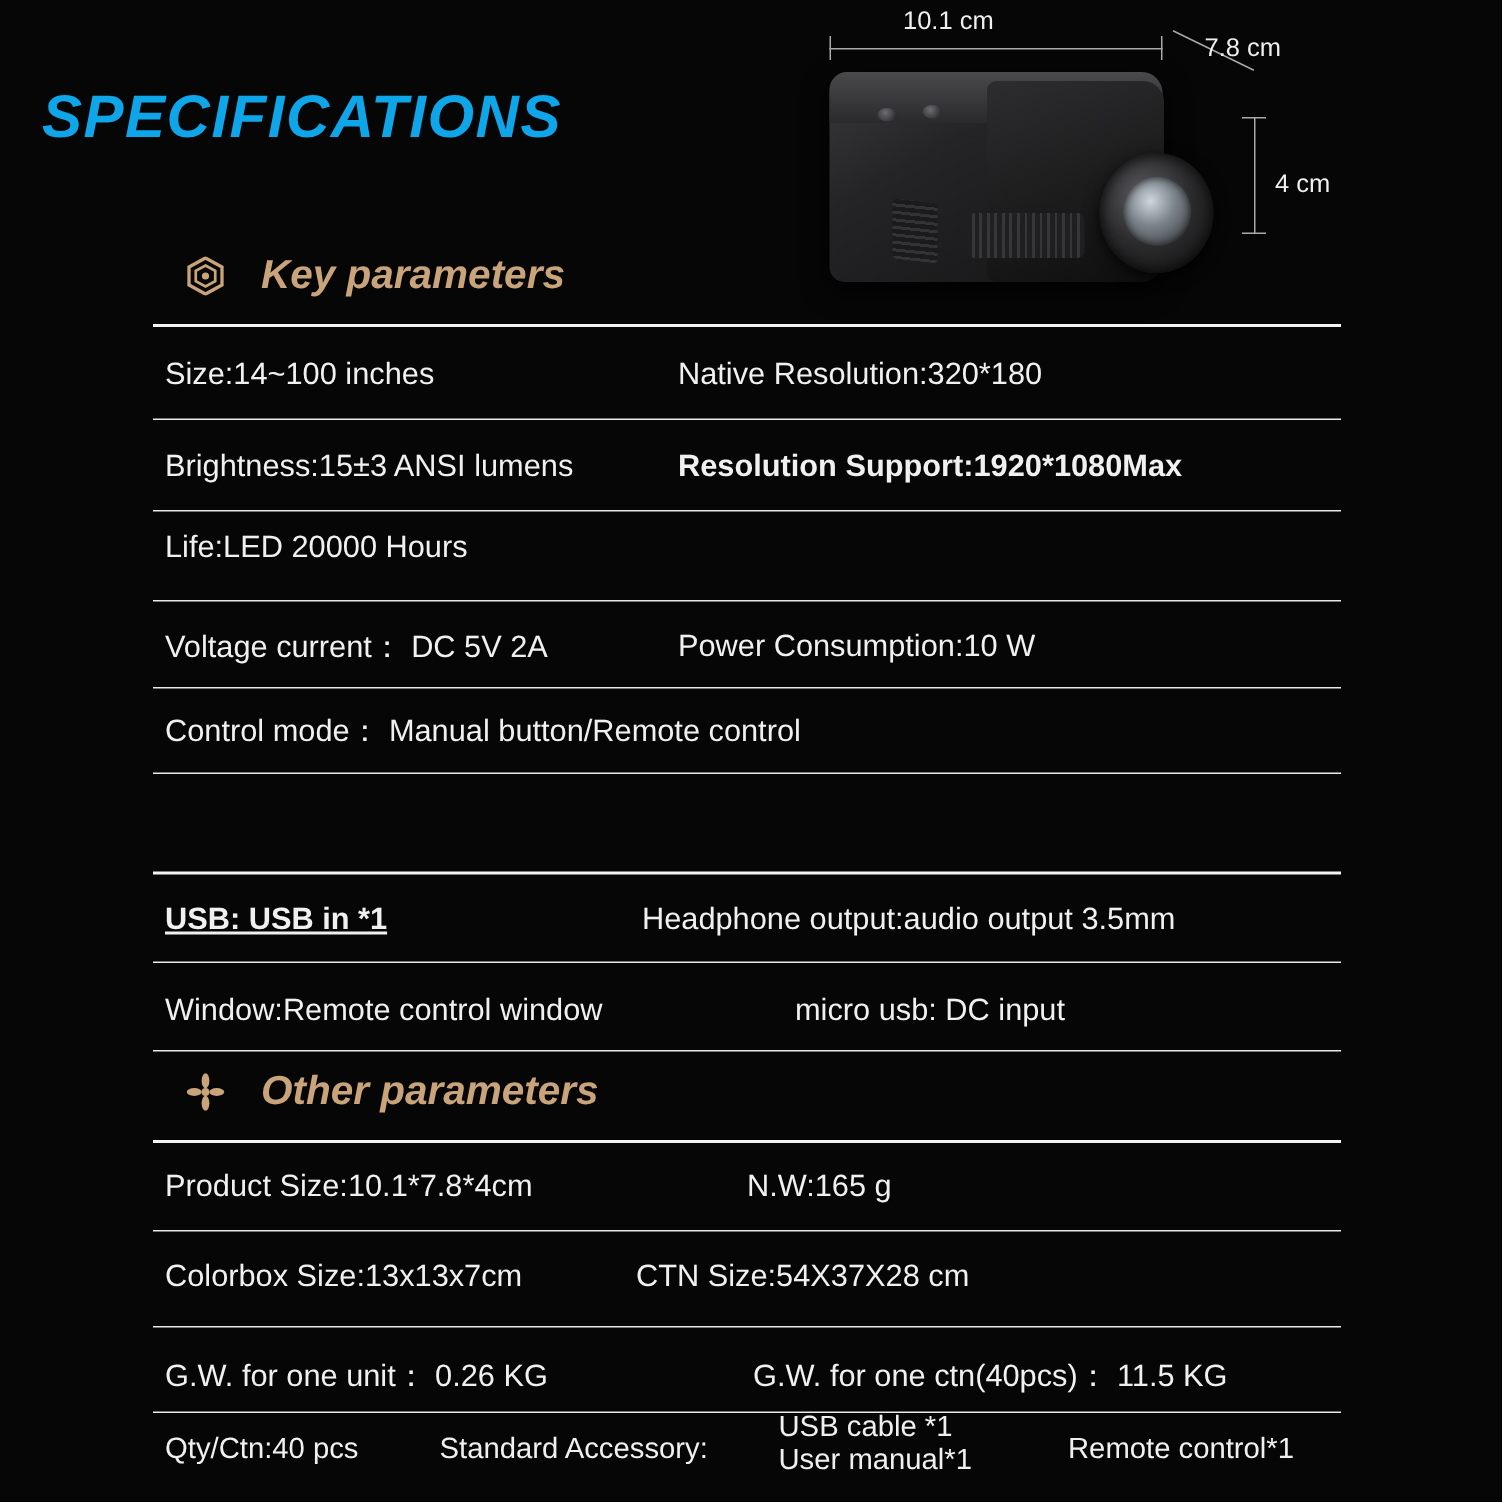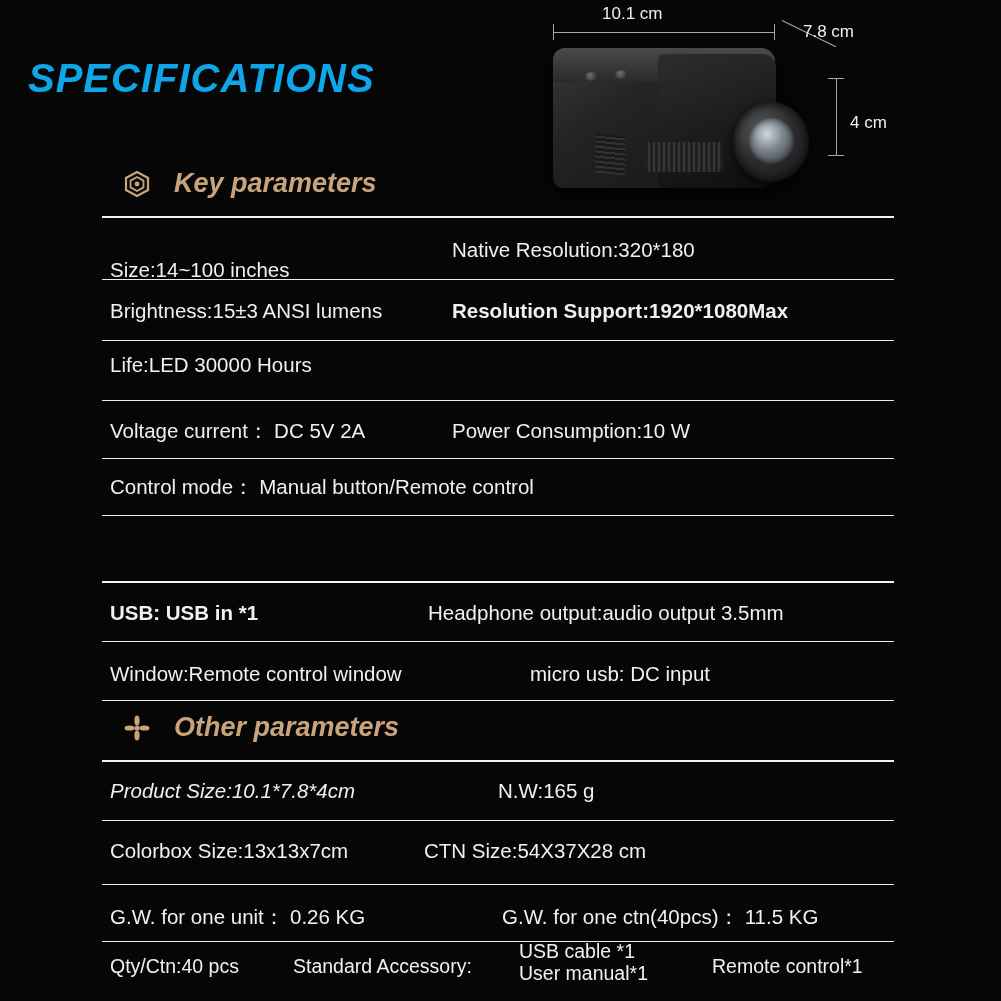--- a/index.html
+++ b/index.html
@@ -225,42 +225,42 @@
         <polygon points="13,1 24,7 24,19 13,25 2,19 2,7" fill="none" stroke="#c9a47a" stroke-width="2.2"></polygon>
         <polygon points="13,6 19.5,9.6 19.5,16.4 13,20 6.5,16.4 6.5,9.6" fill="none" stroke="#c9a47a" stroke-width="1.8"></polygon>
         <circle cx="13" cy="13" r="2.4" fill="#c9a47a"></circle>
       </svg>
     </span>
     <span>Key parameters</span>
   </div>
 
   <div class="rule thick" style="top:216px;"></div>
 
-  <div class="cell" style="left:110px; top:238px;margin-top:20px;">Size:14~100 inches</div>
+  <div class="cell" style="left:110px; top:238px;">Size:14~100 inches</div>
   <div class="cell" style="left:452px; top:238px;">Native Resolution:320*180</div>
   <div class="rule" style="top:279px;"></div>
 
   <div class="cell" style="left:110px; top:299px;">Brightness:15±3 ANSI lumens</div>
   <div class="cell" style="left:452px; top:299px;font-weight:bold;">Resolution Support:1920*1080Max</div>
   <div class="rule" style="top:340px;"></div>
 
-  <div class="cell" style="left:110px; top:353px;">Life:LED 30000 Hours</div>
+  <div class="cell" style="left:110px; top:353px;">Life:LED 20000 Hours</div>
   <div class="rule" style="top:400px;"></div>
 
   <div class="cell" style="left:110px; top:417px;">Voltage current： DC 5V 2A</div>
   <div class="cell" style="left:452px; top:419px;">Power Consumption:10 W</div>
   <div class="rule" style="top:458px;"></div>
 
   <div class="cell" style="left:110px; top:473px;">Control mode： Manual button/Remote control</div>
   <div class="rule" style="top:515px;"></div>
 
 
   <div class="rule thick" style="top:581px;"></div>
 
-  <div class="cell" style="left:110px; top:601px;"><b>USB: USB in *1</b></div>
+  <div class="cell" style="left:110px; top:601px;text-decoration:underline;"><b>USB: USB in *1</b></div>
   <div class="cell" style="left:428px; top:601px;">Headphone output:audio output 3.5mm</div>
   <div class="rule" style="top:641px;"></div>
 
   <div class="cell" style="left:110px; top:662px;">Window:Remote control window</div>
   <div class="cell" style="left:530px; top:662px;">micro usb: DC input</div>
   <div class="rule" style="top:700px;"></div>
 
   <div class="section-head" style="top:712px;">
     <span class="sec-icon">
       <svg width="26" height="26" viewBox="0 0 26 26">
@@ -271,21 +271,21 @@
           <ellipse cx="20.5" cy="13" rx="5" ry="2.6"></ellipse>
           <circle cx="13" cy="13" r="2.6"></circle>
         </g>
       </svg>
     </span>
     <span>Other parameters</span>
   </div>
 
   <div class="rule thick" style="top:760px;"></div>
 
-  <div class="cell" style="left:110px; top:779px;font-style:italic;">Product Size:10.1*7.8*4cm</div>
+  <div class="cell" style="left:110px; top:779px;">Product Size:10.1*7.8*4cm</div>
   <div class="cell" style="left:498px; top:779px;">N.W:165 g</div>
   <div class="rule" style="top:820px;"></div>
 
   <div class="cell" style="left:110px; top:839px;">Colorbox Size:13x13x7cm</div>
   <div class="cell" style="left:424px; top:839px;">CTN Size:54X37X28 cm</div>
   <div class="rule" style="top:884px;"></div>
 
   <div class="cell" style="left:110px; top:903px;">G.W. for one unit： 0.26 KG</div>
   <div class="cell" style="left:502px; top:903px;">G.W. for one ctn(40pcs)： 11.5 KG</div>
   <div class="rule" style="top:941px;"></div>

